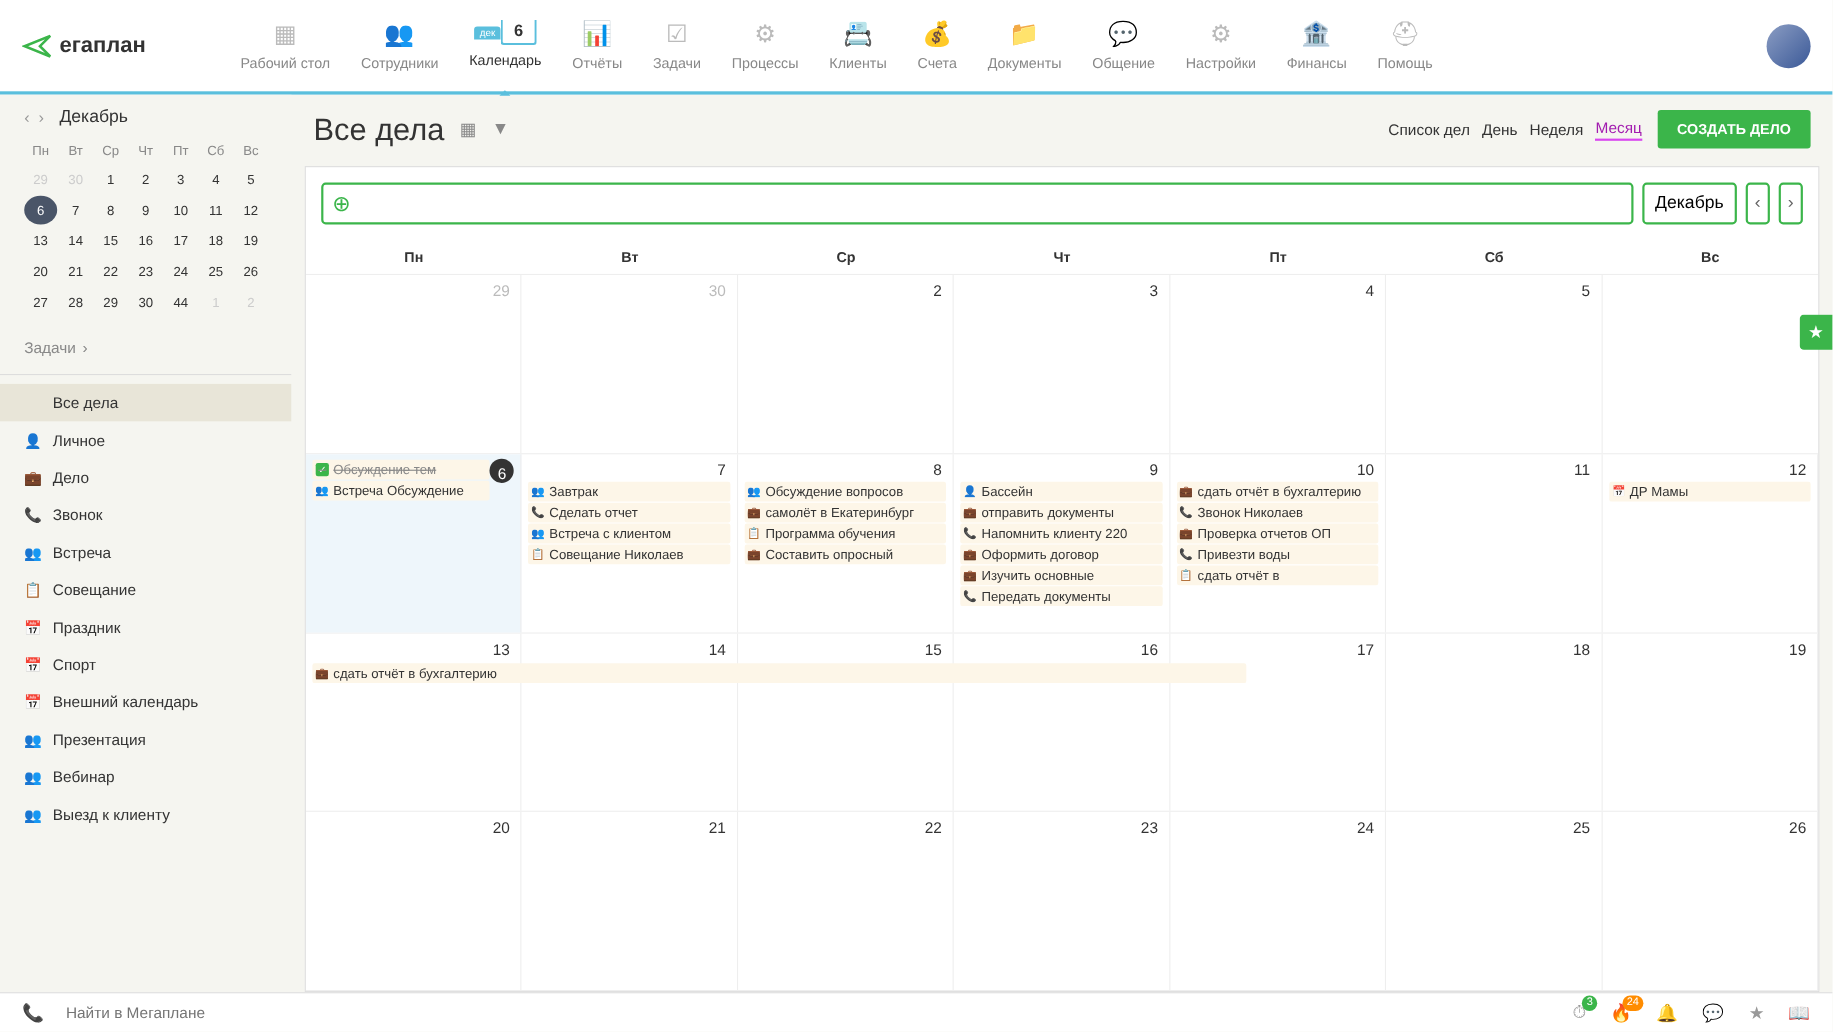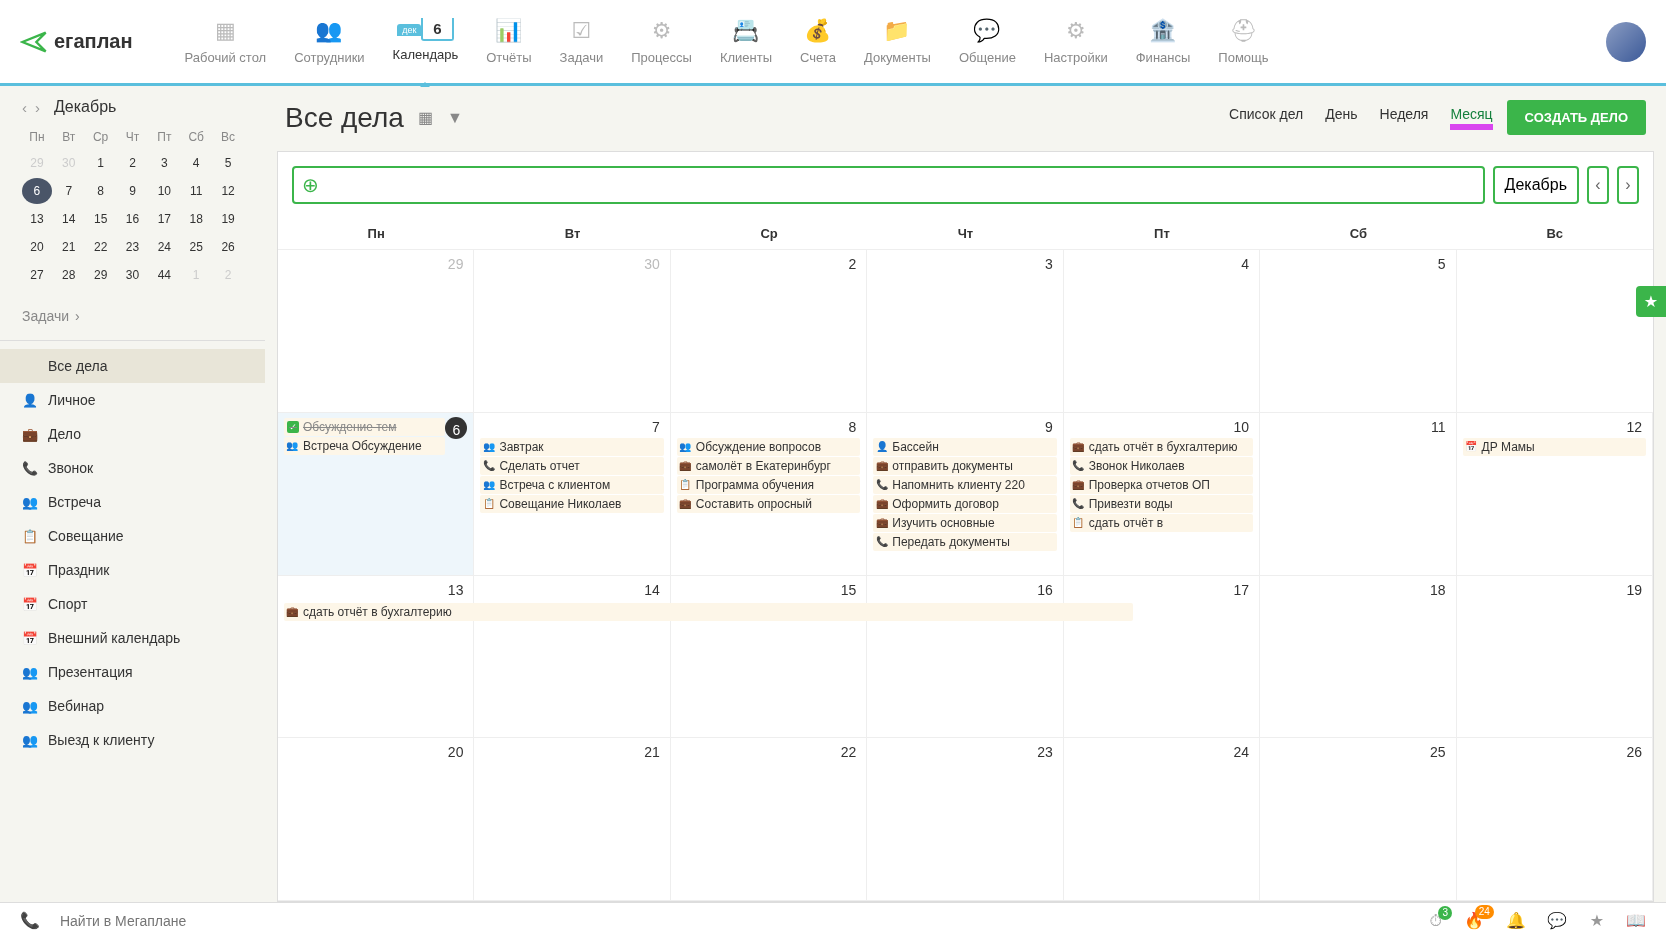--- a/index.html
+++ b/index.html
@@ -1,21 +1,21 @@
 <!DOCTYPE html>
 <html><head>
 <meta charset="utf-8">
 <style>
 * { margin: 0; padding: 0; box-sizing: border-box; }
 body { font-family: -apple-system, Arial, sans-serif; background: #f5f5f0; color: #333; overflow: hidden; }
 .app { display: flex; flex-direction: column; height: 938px; width: 1666px; }
 
 
 .topnav { display: flex; align-items: center; background: #fff; height: 86px; border-bottom: 3px solid #5abfdd; padding: 0 20px; }
-.logo { display: flex; align-items: center; gap: 6px; margin-right: 38px; }
+.logo { display: flex; align-items: center; gap: 6px; margin-right: 72px; }
 .logo svg { width: 28px; height: 28px; }
 .logo-text { font-size: 20px; font-weight: 700; color: #333; }
 .nav-items { display: flex; gap: 0; flex: 1; }
 .nav-item { display: flex; flex-direction: column; align-items: center; gap: 6px; padding: 8px 14px; cursor: pointer; color: #888; font-size: 13px; position: relative; }
 .nav-item.active { color: #333; }
 .nav-item.active::after { content: ''; position: absolute; bottom: -14px; left: 50%; transform: translateX(-50%); width: 0; height: 0; border-left: 5px solid transparent; border-right: 5px solid transparent; border-bottom: 5px solid #5abfdd; }
 .nav-icon { width: 32px; height: 26px; display: flex; align-items: center; justify-content: center; }
 .calendar-badge { background: #5abfdd; color: #fff; font-size: 9px; padding: 1px 5px; border-radius: 3px 3px 0 0; line-height: 10px; }
 .cal-day { border: 2px solid #5abfdd; background: #fff; color: #333; font-size: 15px; font-weight: 600; padding: 2px 10px; border-radius: 0 0 3px 3px; border-top: none; }
 .avatar { width: 40px; height: 40px; border-radius: 50%; background: linear-gradient(135deg, #8b9dc3, #3b5998); margin-left: auto; }
@@ -37,23 +37,23 @@
 .side-list { list-style: none; }
 .side-item { display: flex; align-items: center; gap: 10px; padding: 9px 22px; font-size: 14px; cursor: pointer; color: #333; }
 .side-item.active { background: #e8e5d8; }
 .side-icon { width: 16px; height: 16px; display: inline-flex; align-items: center; justify-content: center; font-size: 13px; }
 
 
 .content { flex: 1; display: flex; flex-direction: column; overflow: hidden; }
 .content-hdr { display: flex; align-items: center; padding: 14px 20px 6px; gap: 14px; }
 .page-title { font-size: 28px; font-weight: 400; color: #333; }
 .hdr-icon { color: #888; cursor: pointer; font-size: 16px; }
-.view-tabs { margin-left: auto; display: flex; gap: 22px; align-items: flex-start; }
+.view-tabs { margin-left: auto; display: flex; gap: 11px; align-items: flex-end; }
 .view-tab { color: #333; font-size: 14px; cursor: pointer; padding-bottom: 2px; }
-.view-tab.active { color: #15803d; border-bottom: 6px solid #d946ef; }
+.view-tab.active { color: #a21caf; border-bottom: 2px solid #d946ef; }
 .create-btn { background: #3bb54a; color: #fff; border: none; padding: 10px 18px; font-size: 13px; font-weight: 600; border-radius: 3px; cursor: pointer; }
 
 .cal-wrap { background: #fff; margin: 10px 12px 0; border: 1px solid #ddd; flex: 1; display: flex; flex-direction: column; overflow: hidden; }
 .quick-add { display: flex; gap: 8px; padding: 14px; }
 .qa-input { flex: 1; display: flex; align-items: center; border: 2px solid #3bb54a; border-radius: 4px; padding: 0 8px; height: 38px; }
 .qa-plus { color: #3bb54a; font-size: 20px; margin-right: 8px; }
 .qa-input input { border: none; outline: none; flex: 1; font-size: 14px; color: #333; }
 .qa-input input::placeholder { color: #bbb; }
 .qa-month { border: 2px solid #3bb54a; border-radius: 4px; padding: 6px 10px; font-size: 16px; background: #fff; cursor: pointer; }
 .qa-nav { border: 2px solid #3bb54a; border-radius: 4px; width: 22px; height: 38px; display: flex; align-items: center; justify-content: center; cursor: pointer; background: #fff; color: #666; }

